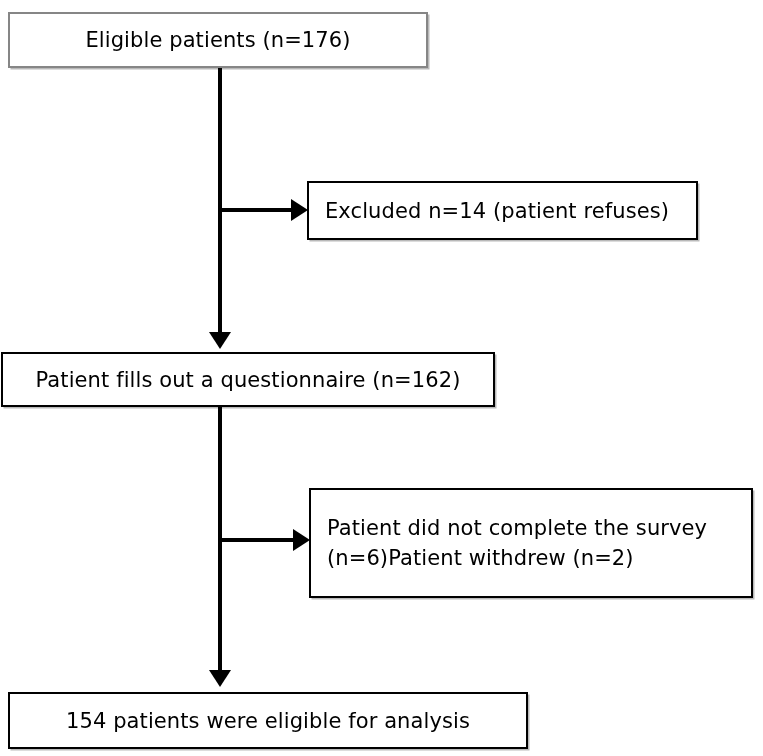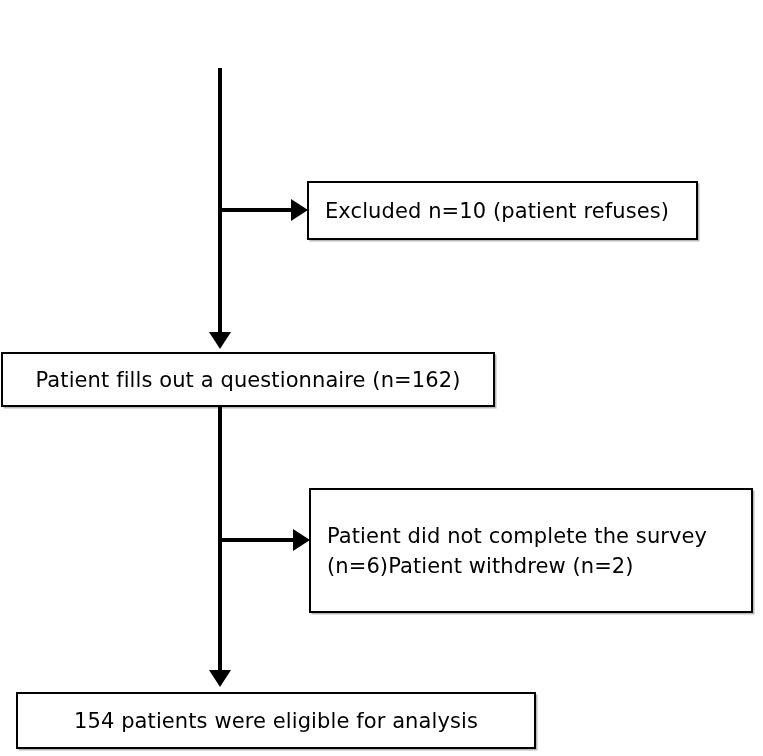--- a/index.html
+++ b/index.html
@@ -67,42 +67,45 @@
     border-top: 11px solid transparent;
     border-bottom: 11px solid transparent;
     border-left: 17px solid #000000;
   }
 </style>
 </head>
 <body>
 
 <div id="flowchart">
 
+  <div class="node node-gray" style="left:8px; top:12px; width:420px; height:56px; padding:0 14px; justify-content:center;">
+    <span class="node-text" style="text-align:center;">Eligible patients (n=176)</span>
+  </div>
 
   <div class="vline" style="left:218px; top:68px; height:266px;"></div>
   <div class="arrow-down" style="left:209px; top:332px;"></div>
 
   <div class="hline" style="left:218px; top:208px; width:74px;"></div>
   <div class="arrow-right" style="left:291px; top:199px;"></div>
 
   <div class="node node-black" style="left:307px; top:181px; width:391px; height:59px; padding:0 16px;">
-    <span class="node-text" style="text-align:left;">Excluded n=10 (patient refuses)</span>
+    <span class="node-text" style="text-align:left;">Excluded n=14 (patient refuses)</span>
   </div>
 
   <div class="node node-black" style="left:1px; top:352px; width:494px; height:55px; padding:0 14px; justify-content:center;">
     <span class="node-text" style="text-align:center;">Patient fills out a questionnaire (n=162)</span>
   </div>
 
   <div class="vline" style="left:218px; top:407px; height:265px;"></div>
   <div class="arrow-down" style="left:209px; top:670px;"></div>
 
   <div class="hline" style="left:218px; top:538px; width:76px;"></div>
   <div class="arrow-right" style="left:293px; top:529px;"></div>
 
-  <div class="node node-black" style="left:309px; top:488px; width:444px; height:125px; padding:0 16px;">
+  <div class="node node-black" style="left:309px; top:488px; width:444px; height:110px; padding:0 16px;">
     <span class="node-text" style="text-align:left;">Patient did not complete the survey (n=6)Patient withdrew (n=2)</span>
   </div>
 
-  <div class="node node-black" style="left:8px; top:692px; width:520px; height:57px; padding:0 14px; justify-content:flex-start;margin-left:8px;">
+  <div class="node node-black" style="left:8px; top:692px; width:520px; height:57px; padding:0 14px; justify-content:flex-start;">
     <span class="node-text" style="text-align:center;">154 patients were eligible for analysis</span>
   </div>
 
 </div>
 
 </body></html>

